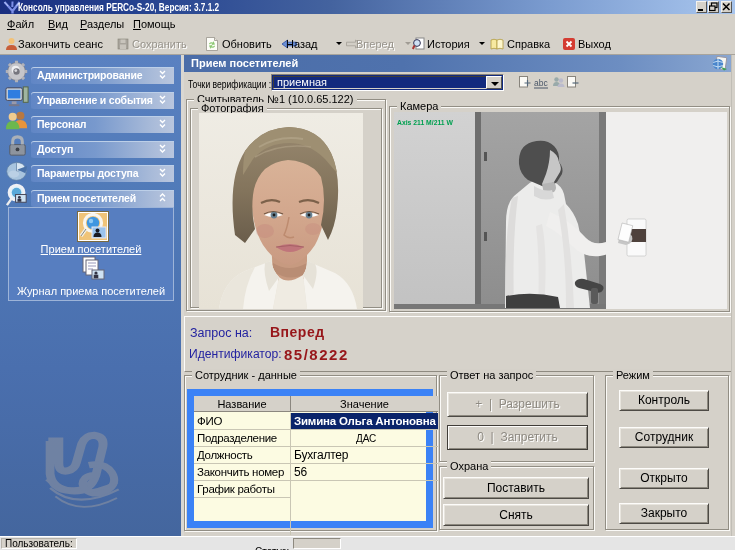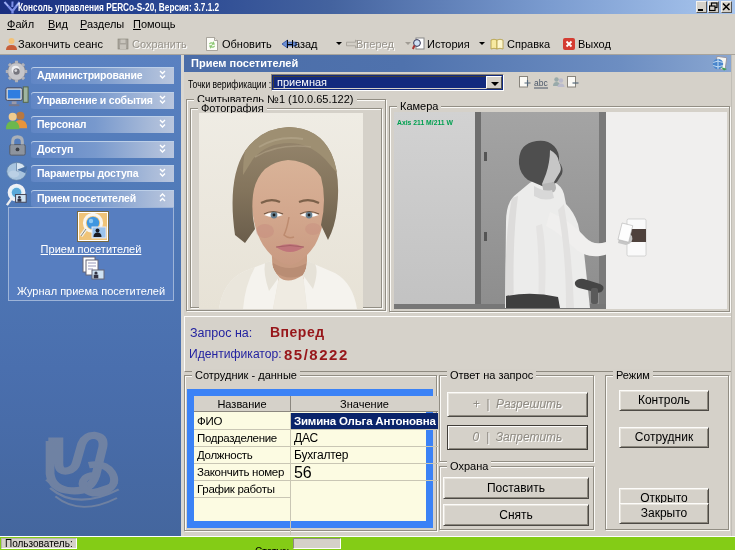--- a/index.html
+++ b/index.html
@@ -46,23 +46,23 @@
 
 #empbox{left:184px;top:375px;width:253px;height:156px;}
 #table{position:absolute;left:187px;top:389px;width:246px;height:139px;border:7px solid #3b82f6;background:#fcfbe2;}
 .th{position:absolute;top:0;height:16px;background:#d5d1c9;border-right:1px solid #8b877f;border-bottom:1px solid #8b877f;color:#000;text-align:center;line-height:16px;}
 .row{position:absolute;height:17px;line-height:17px;color:#000;font-size:11.5px;letter-spacing:-0.3px;white-space:nowrap;overflow:hidden;}
 .cl{border-right:1px solid #c9c6b4;border-bottom:1px solid #c9c6b4;padding-left:3px;}
 .cv{border-bottom:1px solid #c9c6b4;padding-left:3px;font-weight:bold;letter-spacing:-0.2px;}
 
 .btn{position:absolute;background:#d5d1c9;border:1px solid;border-color:#fdfcfa #4d4a45 #4d4a45 #fdfcfa;box-shadow:inset 1px 1px 0 #e8e5de,inset -1px -1px 0 #8d897f;color:#000;font-size:12px;text-align:center;}
 .btndef{border:1px solid #403d38;box-shadow:inset 1px 1px 0 #fdfcfa,inset -1px -1px 0 #8d897f;}
-.btndis{color:#8e8a82;text-shadow:1px 1px 0 #fff;font-style:italic;}
-
-#statusbar{left:0;top:536px;width:735px;height:14px;background:#84cc16;border-top:1px solid #fff;font-size:10px;color:#000;}
+.btndis{color:#8e8a82;text-shadow:1px 1px 0 #fff;}
+
+#statusbar{left:0;top:536px;width:735px;height:14px;background:#e5e5e5;border-top:1px solid #fff;font-size:10px;color:#000;}
 .sfield{position:absolute;top:1px;height:11px;border:1px solid;border-color:#8d897f #fff #fff #8d897f;background:#d5d1c9;font-size:10px;padding-left:3px;line-height:10px;}
 #rightframe{left:731px;top:55px;width:4px;height:481px;background:#d5d1c9;border-left:1px solid #c1beb6;}
 </style></head>
 <body>
 
 <div class="abs" id="titlebar">
   <svg class="abs" style="left:2px;top:0px" width="20" height="14" viewBox="0 0 20 14">
       <g stroke="#7d90e8" fill="none">
         <path d="M2.5 2 L10 10.5" stroke-width="2.2"></path>
         <path d="M17.5 2 L11 10.5" stroke-width="2.2"></path>
@@ -416,25 +416,25 @@
 
 <div class="gbox" id="empbox">
     <span class="glabel">Сотрудник - данные</span>
   </div>
 <div class="abs" id="table">
   <div class="th" style="left:0;width:97px;">Название</div>
   <div class="th" style="left:97px;width:147px;border-right:none;">Значение</div>
   <div class="row cl" style="left:0;top:17px;width:97px;">ФИО</div>
   <div class="row cv" style="left:97px;top:17px;width:147px;background:#0a246a;color:#fff;">Зимина Ольга Антоновна</div>
   <div class="row cl" style="left:0;top:34px;width:97px;">Подразделение</div>
-  <div class="row cv" style="left:97px;top:34px;width:147px;font-weight:normal;font-size:12px;">ДАС</div>
+  <div class="row cv" style="left:97px;top:34px;width:147px;font-weight:normal;font-size:10px;text-align:center;">ДАС</div>
   <div class="row cl" style="left:0;top:51px;width:97px;">Должность</div>
   <div class="row cv" style="left:97px;top:51px;width:147px;font-weight:normal;font-size:12px;">Бухгалтер</div>
   <div class="row cl" style="left:0;top:68px;width:97px;">Закончить номер</div>
-  <div class="row cv" style="left:97px;top:68px;width:147px;font-weight:normal;font-size:16px;">56</div>
+  <div class="row cv" style="left:97px;top:68px;width:147px;font-weight:normal;font-size:12px;">56</div>
   <div class="row cl" style="left:0;top:85px;width:97px;">График работы</div>
   <div class="abs" style="left:96px;top:102px;width:1px;height:37px;background:#c9c6b4;"></div>
 </div>
 
 <div class="gbox" style="left:439px;top:375px;width:155px;height:87px;">
     <span class="glabel">Ответ на запрос</span>
   </div>
 <div class="btn btndis" style="left:447px;top:392px;width:141px;height:25px;line-height:23px;">+&nbsp;&nbsp;|&nbsp;&nbsp;Разрешить</div>
 <div class="btn btndef btndis" style="left:447px;top:425px;width:141px;height:25px;line-height:23px;">0&nbsp;&nbsp;|&nbsp;&nbsp;Запретить</div>
 
@@ -442,21 +442,21 @@
     <span class="glabel">Охрана</span>
   </div>
 <div class="btn" style="left:443px;top:477px;width:146px;height:22px;line-height:20px;">Поставить</div>
 <div class="btn" style="left:443px;top:504px;width:146px;height:22px;line-height:20px;">Снять</div>
 
 <div class="gbox" style="left:605px;top:375px;width:124px;height:155px;">
     <span class="glabel">Режим</span>
   </div>
 <div class="btn" style="left:619px;top:390px;width:90px;height:21px;line-height:19px;">Контроль</div>
 <div class="btn" style="left:619px;top:427px;width:90px;height:21px;line-height:19px;">Сотрудник</div>
-<div class="btn" style="left:619px;top:468px;width:90px;height:21px;line-height:19px;margin-top:20px;">Открыто</div>
+<div class="btn" style="left:619px;top:468px;width:90px;height:21px;line-height:19px;">Открыто</div>
 <div class="btn" style="left:619px;top:503px;width:90px;height:21px;line-height:19px;">Закрыто</div>
 <div class="abs" id="rightframe"></div>
 
 <div class="abs" id="statusbar">
   <span class="sfield" style="left:1px;width:76px;border-color:#b6b2aa #fff #fff #b6b2aa;">Пользователь:</span>
   <span class="sfield" style="left:79px;width:172px;margin-top:44px;">ADMIN</span>
   <span class="abs" style="left:255px;top:9px">Статус:</span>
   <span class="sfield" style="left:293px;width:48px;"></span>
 </div>
 

